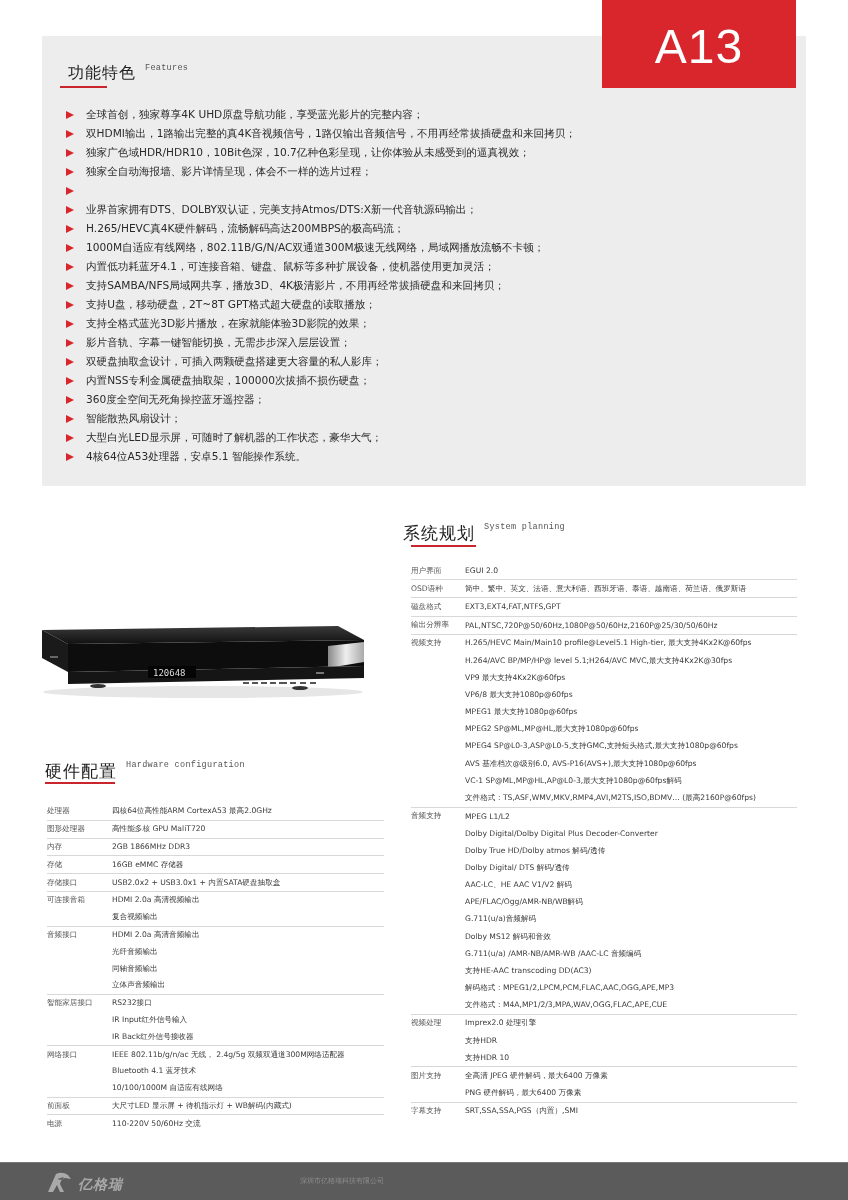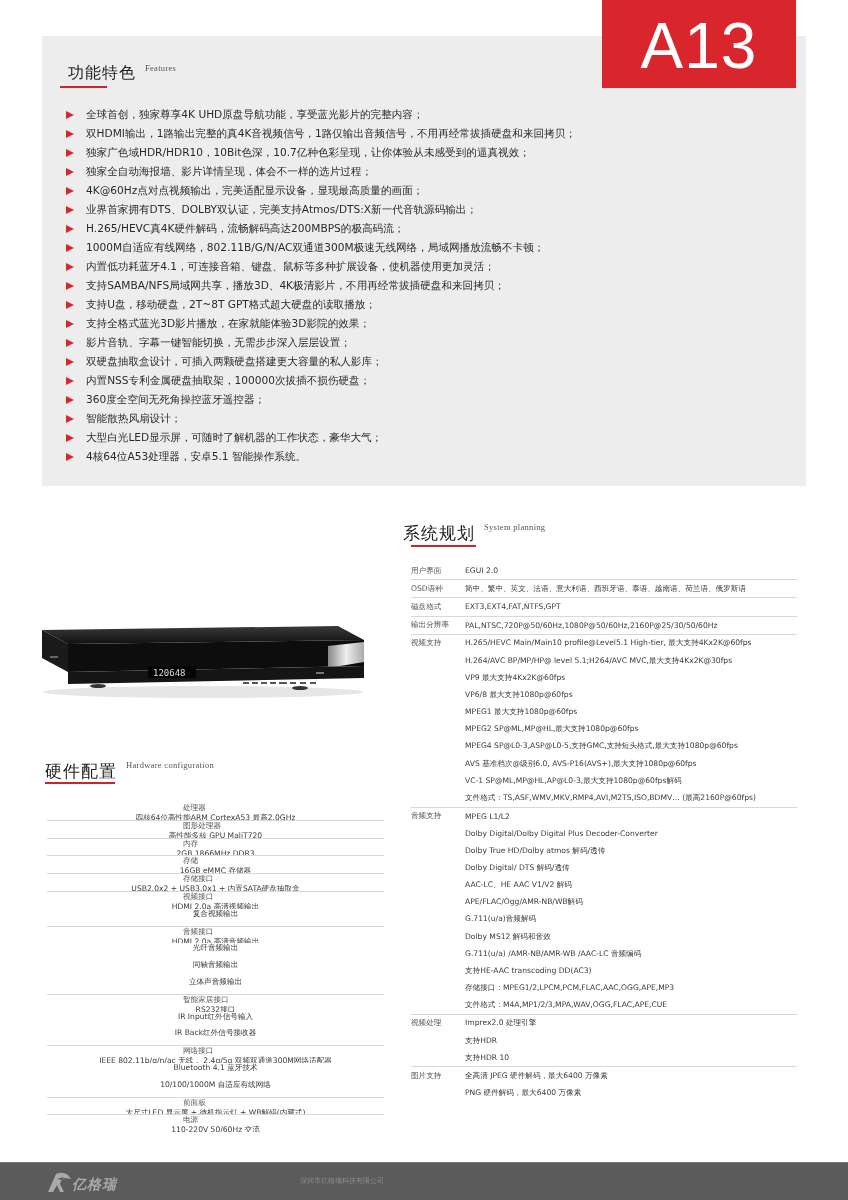--- a/index.html
+++ b/index.html
@@ -2,26 +2,26 @@
 <html><head>
 <meta charset="utf-8">
 <style>
   * { box-sizing: border-box; margin: 0; padding: 0; }
   html, body { width: 848px; height: 1200px; background: #ffffff; overflow: hidden; }
   body { font-family: "DejaVu Sans", "Liberation Sans", sans-serif; color: #333; position: relative; }
 
   .top-strip { position: absolute; left: 0; top: 0; width: 848px; height: 36px; background: #ffffff; }
   .features-panel { position: absolute; left: 42px; top: 36px; width: 764px; height: 450px; background: #ededed; }
   .model-badge { position: absolute; left: 602px; top: 0; width: 194px; height: 88px; background: #d8262c;
-                 color: #fff; font-family: "Liberation Sans", sans-serif; font-size: 64px; font-weight: 300;
+                 color: #fff; font-family: "Liberation Sans", sans-serif; font-size: 48px; font-weight: 300;
                  letter-spacing: 1px; display: flex; align-items: center; justify-content: center; padding-top: 4px; }
 
   .section-title { position: absolute; display: flex; align-items: flex-start; }
   .section-title .zh { font-size: 16px; color: #222; letter-spacing: 1px; }
-  .section-title .en { font-size: 8.5px; color: #555; margin-left: 9px; font-family: Liberation Serif, serif; letter-spacing: 0.3px; }
+  .section-title .en { font-size: 8.5px; color: #555; margin-left: 9px; font-family: Liberation Mono, monospace; letter-spacing: 0.3px; }
   .section-underline { position: absolute; height: 2px; background: #c8262c; }
 
   .features-title { left: 68px; top: 63px; }
   .features-title .zh { font-size: 16px; }
   .features-underline { left: 60px; top: 86px; width: 47px; }
 
   .feature-list { position: absolute; left: 66px; top: 105px; list-style: none; }
   .feature-item { display: flex; align-items: center; height: 19px; font-size: 10.6px; color: #2a2a2a; white-space: nowrap; }
   .feature-item .arrow { width: 0; height: 0; border-top: 4.5px solid transparent; border-bottom: 4.5px solid transparent;
                          border-left: 8px solid #d8262c; margin-right: 12px; flex: 0 0 auto; }
@@ -42,26 +42,26 @@
   .spec-row { display: flex; height: 17.2px; align-items: center; font-size: 7.6px; color: #3a3a3a; white-space: nowrap; }
   .spec-label { color: #555; flex: 0 0 auto; }
   .spec-value { flex: 1 1 auto; overflow: hidden; }
 
   .system-table { left: 411px; top: 562px; width: 386px; }
   .system-table .spec-label { width: 54px; }
   .system-table .spec-row { height: 17.2px; }
 
   .hardware-table { left: 47px; top: 803px; width: 337px; }
   .hardware-table .spec-label { width: 65px; }
-  .hardware-table .spec-row { height: 16.8px; flex-direction: column; }
+  .hardware-table .spec-row { height: 16.8px; }
 
   .footer { position: absolute; left: 0; top: 1162px; width: 848px; height: 38px; background: #5b5b5b; border-top: 1px solid #777; }
   .footer-logo { position: absolute; left: 46px; top: 8px; display: flex; align-items: flex-end; }
   .footer-logo svg { display: block; }
-  .footer-logo .brand { color: #a9a9a9; font-size: 14px; font-weight: bold; font-style: italic; margin-left: 0; letter-spacing: 1px; line-height: 1; margin-bottom: 2px; }
+  .footer-logo .brand { color: #a9a9a9; font-size: 14px; font-weight: bold; font-style: italic; margin-left: 6px; letter-spacing: 1px; line-height: 1; margin-bottom: 2px; }
   .footer-company { position: absolute; left: 0; width: 684px; top: 13px; text-align: center; color: #8e8e8e; font-size: 7px; }
 </style>
 </head>
 <body>
 
 <div class="top-strip"></div>
 <div class="features-panel"></div>
 <div class="model-badge">A13</div>
 
 <div class="section-title features-title">
@@ -81,21 +81,20 @@
     <li class="feature-item">
       <span class="arrow"></span>
       <span>独家广色域HDR/HDR10，10Bit色深，10.7亿种色彩呈现，让你体验从未感受到的逼真视效；</span>
     </li>
     <li class="feature-item">
       <span class="arrow"></span>
       <span>独家全自动海报墙、影片详情呈现，体会不一样的选片过程；</span>
     </li>
     <li class="feature-item">
       <span class="arrow"></span>
-      <span>4K@60Hz点对点视频输出，完美适配显示设备，显现最高质量的画面；</span>
     </li>
     <li class="feature-item">
       <span class="arrow"></span>
       <span>业界首家拥有DTS、DOLBY双认证，完美支持Atmos/DTS:X新一代音轨源码输出；</span>
     </li>
     <li class="feature-item">
       <span class="arrow"></span>
       <span>H.265/HEVC真4K硬件解码，流畅解码高达200MBPS的极高码流；</span>
     </li>
     <li class="feature-item">
@@ -296,21 +295,21 @@
       <div class="spec-row">
         <span class="spec-label"></span>
         <span class="spec-value">G.711(u/a) /AMR-NB/AMR-WB /AAC-LC 音频编码</span>
       </div>
       <div class="spec-row">
         <span class="spec-label"></span>
         <span class="spec-value">支持HE-AAC transcoding DD(AC3)</span>
       </div>
       <div class="spec-row">
         <span class="spec-label"></span>
-        <span class="spec-value">存储接口：MPEG1/2,LPCM,PCM,FLAC,AAC,OGG,APE,MP3</span>
+        <span class="spec-value">解码格式：MPEG1/2,LPCM,PCM,FLAC,AAC,OGG,APE,MP3</span>
       </div>
       <div class="spec-row">
         <span class="spec-label"></span>
         <span class="spec-value">文件格式：M4A,MP1/2/3,MPA,WAV,OGG,FLAC,APE,CUE</span>
       </div>
     </div>
     <div class="spec-group">
       <div class="spec-row">
         <span class="spec-label">视频处理</span>
         <span class="spec-value">Imprex2.0 处理引擎</span>
@@ -325,20 +324,26 @@
       </div>
     </div>
     <div class="spec-group">
       <div class="spec-row">
         <span class="spec-label">图片支持</span>
         <span class="spec-value">全高清 JPEG 硬件解码，最大6400 万像素</span>
       </div>
       <div class="spec-row">
         <span class="spec-label"></span>
         <span class="spec-value">PNG 硬件解码，最大6400 万像素</span>
+      </div>
+    </div>
+    <div class="spec-group">
+      <div class="spec-row">
+        <span class="spec-label">字幕支持</span>
+        <span class="spec-value">SRT,SSA,SSA,PGS（内置）,SMI</span>
       </div>
     </div>
   </div>
 
 <div class="section-title hardware-title">
   <span class="zh">硬件配置</span>
   <span class="en">Hardware configuration</span>
 </div>
 <div class="section-underline hardware-underline"></div>
 <div class="spec-table hardware-table" id="hardware-table">
@@ -367,21 +372,21 @@
       </div>
     </div>
     <div class="spec-group">
       <div class="spec-row">
         <span class="spec-label">存储接口</span>
         <span class="spec-value">USB2.0x2 + USB3.0x1 + 内置SATA硬盘抽取盒</span>
       </div>
     </div>
     <div class="spec-group">
       <div class="spec-row">
-        <span class="spec-label">视频接口</span>
+        <span class="spec-label">可连接音箱</span>
         <span class="spec-value">HDMI 2.0a 高清视频输出</span>
       </div>
       <div class="spec-row">
         <span class="spec-label"></span>
         <span class="spec-value">复合视频输出</span>
       </div>
     </div>
     <div class="spec-group">
       <div class="spec-row">
         <span class="spec-label">音频接口</span>

